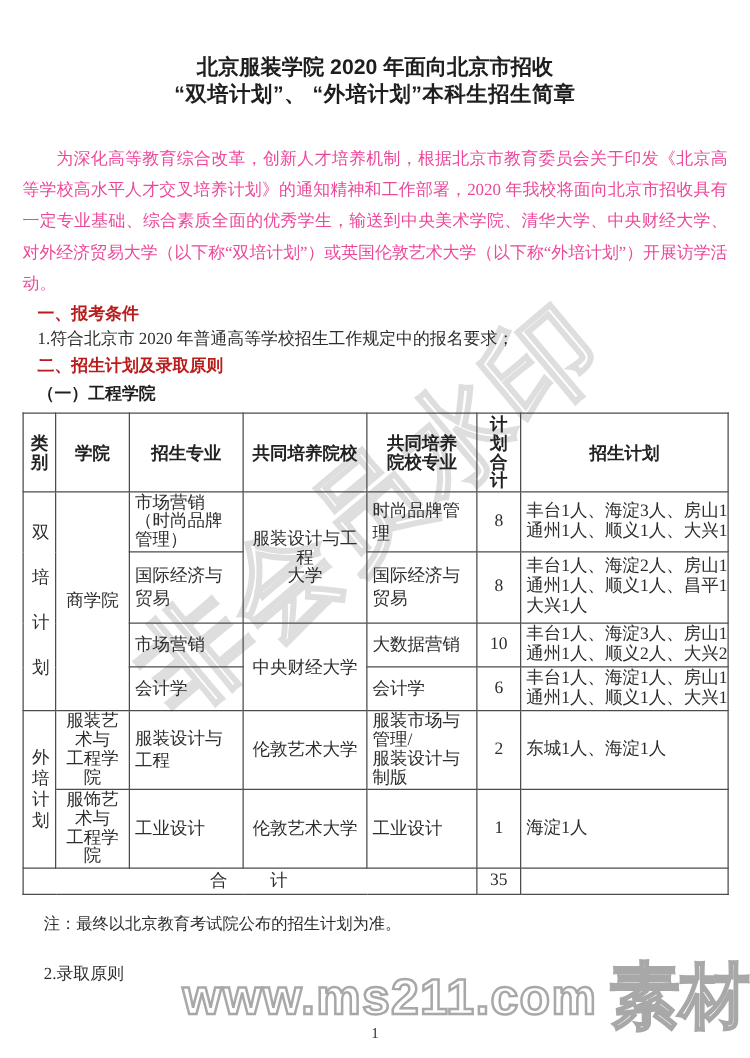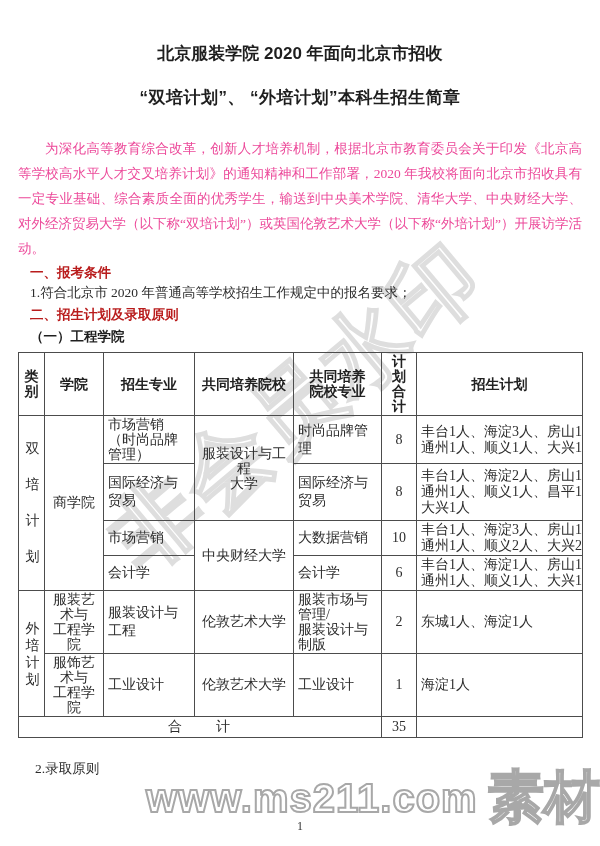--- a/index.html
+++ b/index.html
@@ -6,21 +6,21 @@
   .page {
     width:600px; height:846px; position:relative; overflow:hidden;
     background:#ffffff; color:#2d2d2d;
     font-family:"Liberation Serif", serif;
   }
   .doc { position:relative; z-index:1; padding:13px 18px; }
 
   .title { font-family:"Liberation Sans",sans-serif; font-weight:bold;
            font-size:17px; line-height:20px; text-align:center; color:#1e1e1e; margin:0; }
   .title1 { padding-top:31px; }
-  .title2 { margin-top:24px; letter-spacing:0.5px; }
+  .title2 { margin-top:2px; letter-spacing:0.5px; }
 
   .intro { margin:28px 0 0 0; font-size:13.5px; line-height:25px;
            text-indent:2em; text-align:justify; color:#ec4899; }
 
   .sec-h { margin:2px 0 0 12px; font-family:"Liberation Sans",sans-serif;
            font-weight:bold; font-size:13.5px; line-height:20px; color:#b91c1c; }
   .sec-item { margin:0 0 0 12px; font-size:13.5px; line-height:20px; }
   .sub-h { margin:2px 0 0 12px; font-family:"Liberation Sans",sans-serif;
            font-weight:bold; font-size:13.5px; line-height:20px; color:#1f1f1f; }
   .plan-label { margin:4px 0 0 12px; font-size:13.5px; line-height:20px; }
@@ -205,20 +205,21 @@
       </tr>
 
       <tr class="h-rt">
         <td class="total-label" colspan="5">合　　计</td>
         <td class="count">35</td>
         <td></td>
       </tr>
     </tbody>
       </table>
 
+    <div class="note">注：最终以北京教育考试院公布的招生计划为准。</div>
 
     <div class="adm-label">2.录取原则</div>
 
   </div>
 
   <div class="wm-bottom">
     <span class="wm-latin">www.ms211.com</span>
     <span class="wm-suffix">素材</span>
   </div>
 

